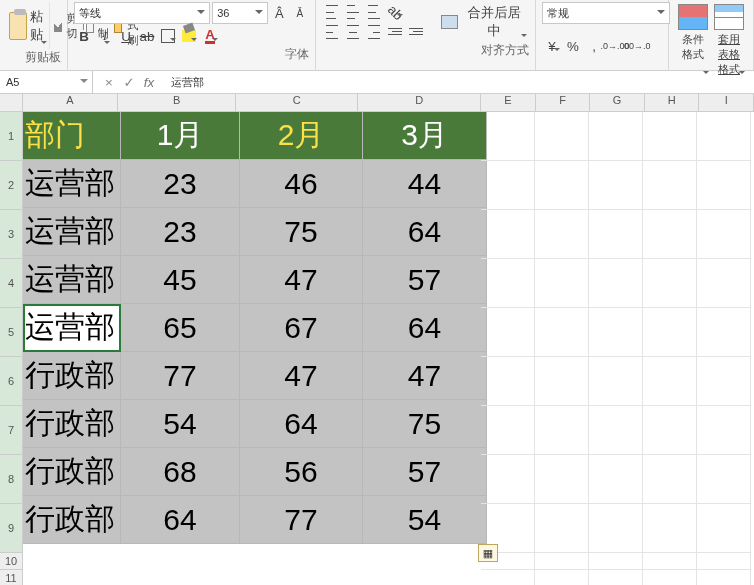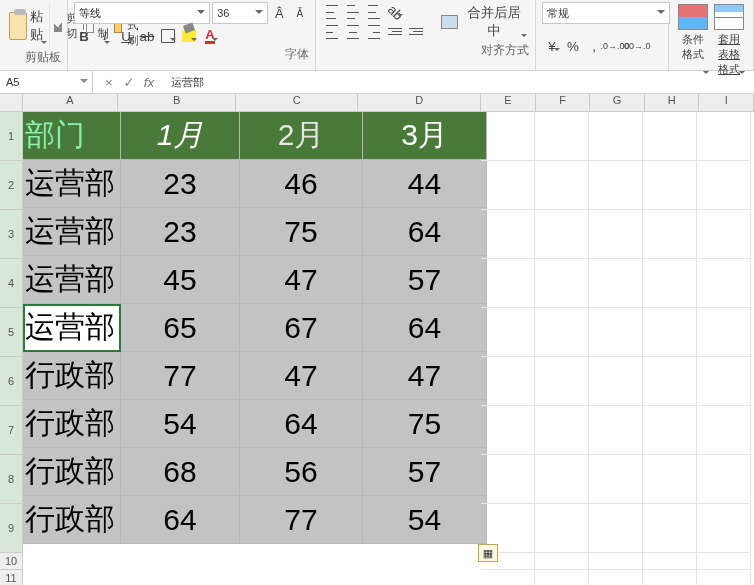--- a/index.html
+++ b/index.html
@@ -307,23 +307,23 @@
       <div class="rh big sel">8</div>
       <div class="rh big sel">9</div>
       <div class="rh sm">10</div>
       <div class="rh sm">11</div>
 
     </div>
 
     <div class="sheet">
       <div class="data-area" id="data-area">
           <div class="trow hdr-row">
-            <div class="tcell cA" style="background: rgb(74, 122, 58); color: #86efac;">部门</div>
-            <div class="tcell cB" style="background: rgb(74, 122, 58); color: rgb(255, 255, 255); font-style: italic;">1月</div>
-            <div class="tcell cC" style="background: rgb(74, 122, 58); color: #e5e5e5;">2月</div>
+            <div class="tcell cA" style="background: rgb(74, 122, 58); color: #fde047;">部门</div>
+            <div class="tcell cB" style="background: rgb(74, 122, 58); color: rgb(255, 255, 255);">1月</div>
+            <div class="tcell cC" style="background: rgb(74, 122, 58); color: #fde047;">2月</div>
             <div class="tcell cD" style="background: rgb(74, 122, 58); color: rgb(255, 255, 255);">3月</div>
           </div>
           <div class="trow  ">
             <div class="tcell cA sel-range">运营部</div>
             <div class="tcell cB sel-range">23</div>
             <div class="tcell cC sel-range">46</div>
             <div class="tcell cD sel-range">44</div>
           </div>
           <div class="trow  ">
             <div class="tcell cA sel-range">运营部</div>

